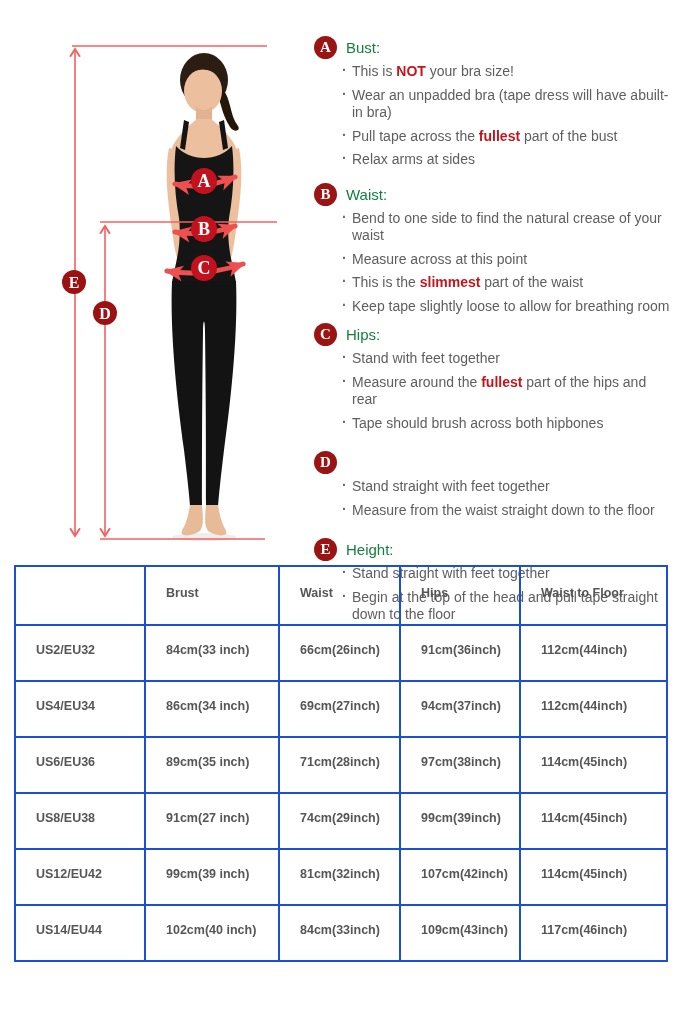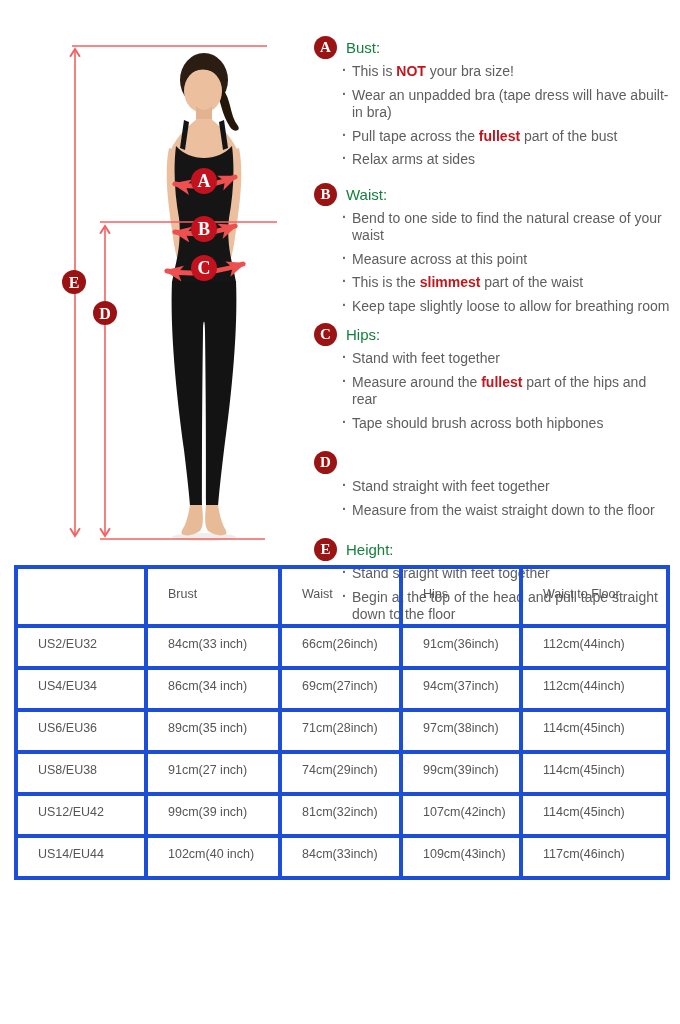--- a/index.html
+++ b/index.html
@@ -24,25 +24,25 @@
   ul.bullets li::before{content:"\00b7";position:absolute;left:0;top:-1px;
                         font-weight:bold;color:#6a6a6a;}
   .hl{color:#c3161c;font-weight:bold;}
   .sec-b{margin-bottom:8px;}
   .sec-c{margin-bottom:19px;}
   .sec-d{margin-bottom:19px;}
 
   
   #size-table{position:absolute;left:14px;top:565px;width:652px;border-collapse:collapse;
               table-layout:fixed;}
-  #size-table th,#size-table td{border:4px solid #1d4ed8;text-align:left;
+  #size-table th,#size-table td{border:2px solid #1d4ed8;text-align:left;
               vertical-align:middle;padding:0 4px 6px 20px;
-              font-size:12.5px;font-weight:normal;color:#565656;}
+              font-size:12.5px;font-weight:bold;color:#565656;}
   #size-table thead tr{height:59px;}
-  #size-table tbody tr{height:42px;}
+  #size-table tbody tr{height:56px;}
 </style>
 </head>
 <body>
 
 <div id="canvas">
 
   <svg id="figure-svg" width="270" height="530" viewBox="40 30 270 530">
     <defs>
       <marker id="big" viewBox="0 0 10 10" refX="8" refY="5" markerWidth="4" markerHeight="4" orient="auto-start-reverse">
         <path d="M0,1 L9.5,5 L0,9 L2.5,5 Z" fill="#ee4f4f"></path>

